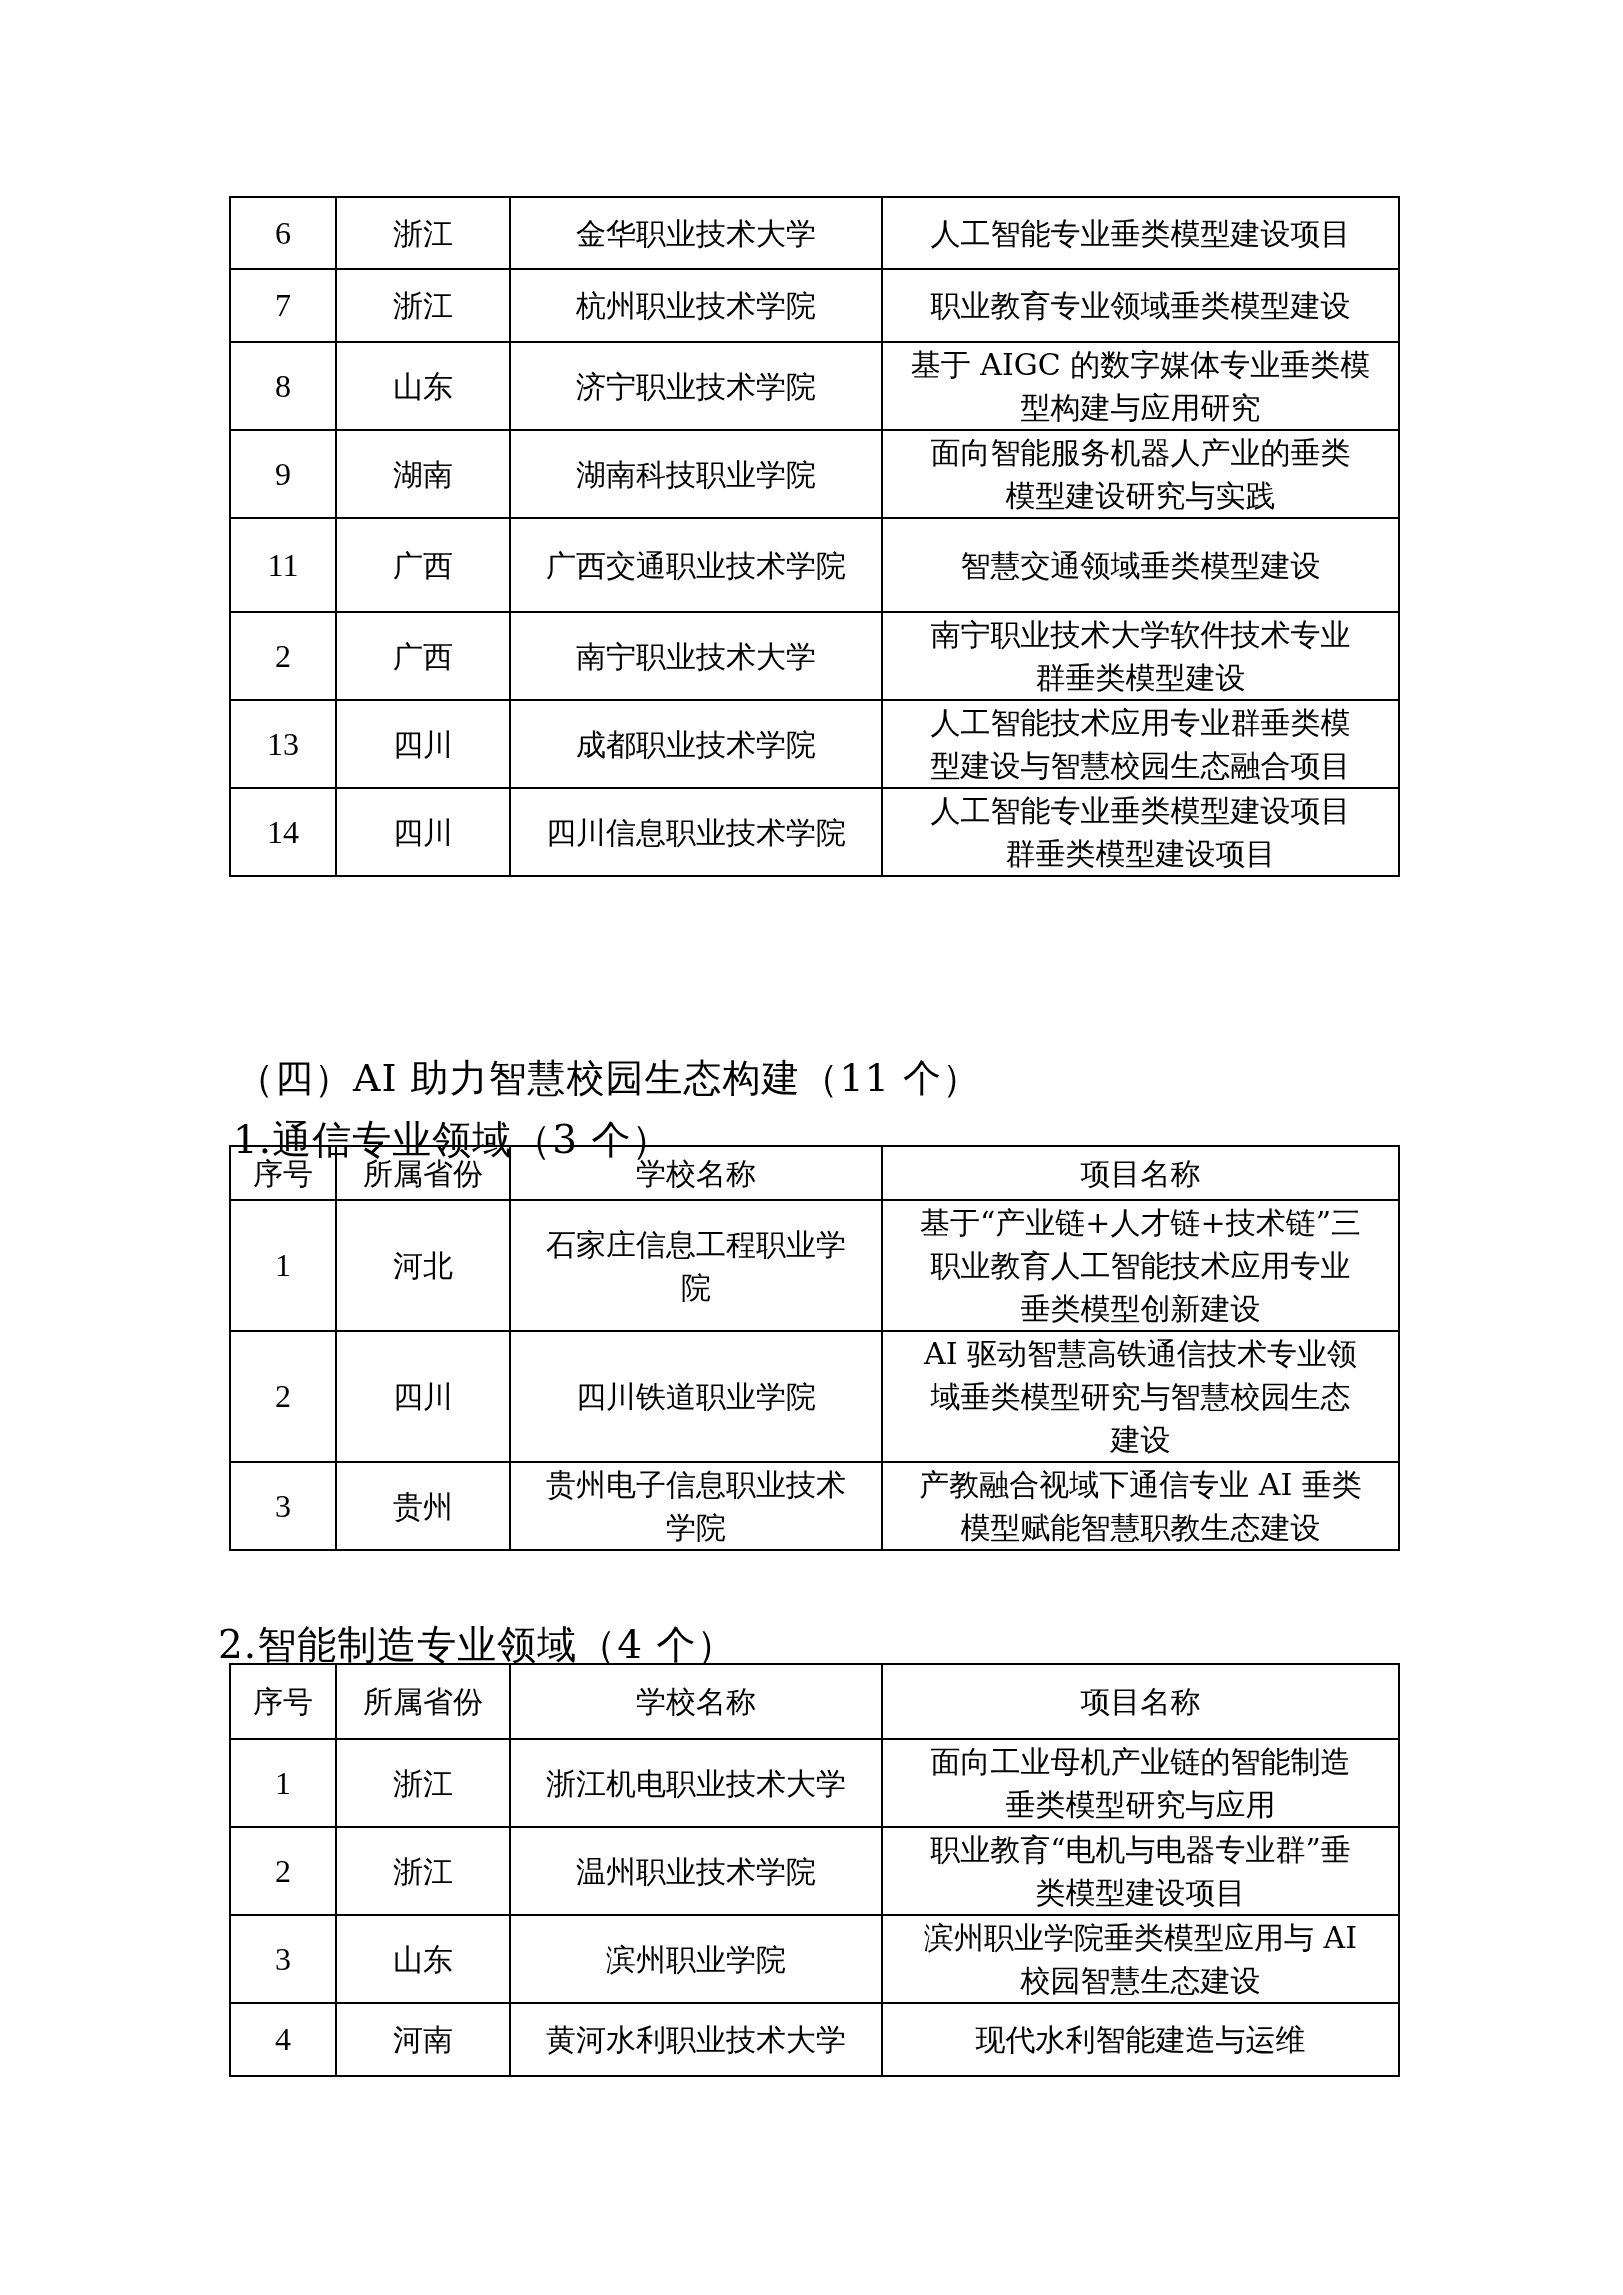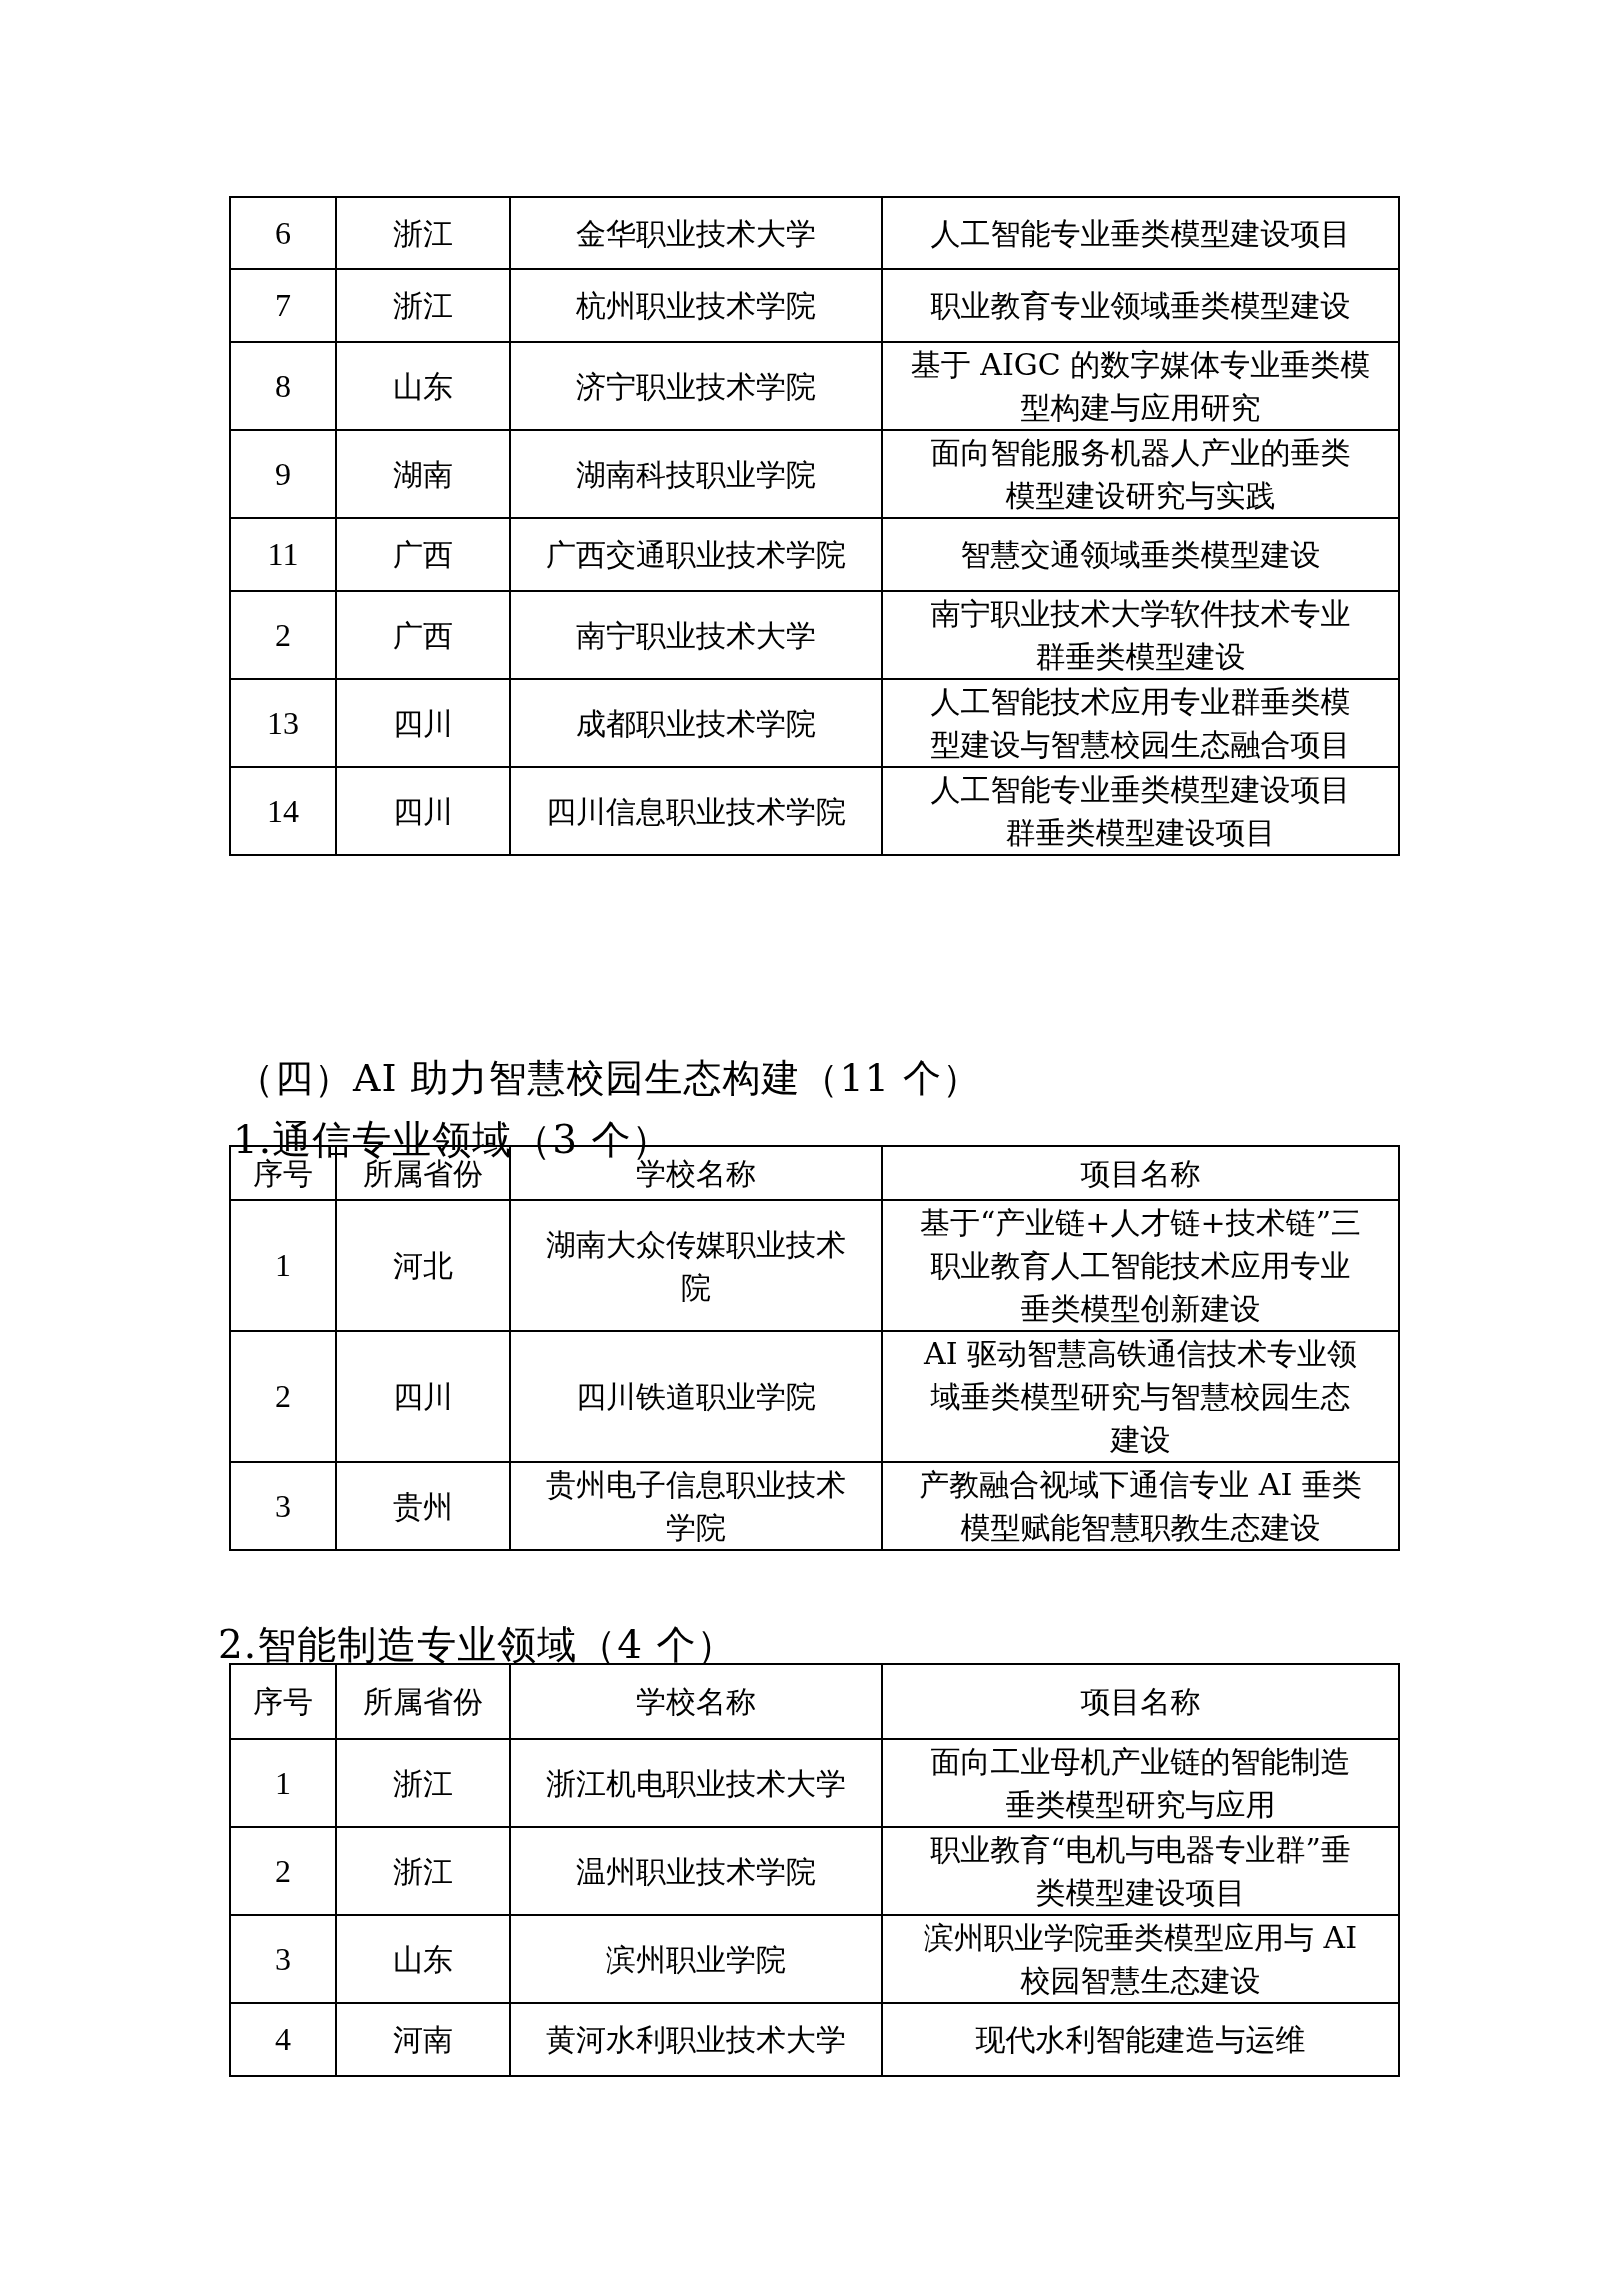--- a/index.html
+++ b/index.html
@@ -62,21 +62,21 @@
       <td class="num">9</td>
       <td>湖南</td>
       <td>
           <span class="line">湖南科技职业学院</span>
         </td>
       <td>
           <span class="line">面向智能服务机器人产业的垂类</span>
           <span class="line">模型建设研究与实践</span>
         </td>
     </tr>
-    <tr style="height:73px;">
+    <tr style="height:94px;">
       <td class="num">11</td>
       <td>广西</td>
       <td>
           <span class="line">广西交通职业技术学院</span>
         </td>
       <td>
           <span class="line">智慧交通领域垂类模型建设</span>
         </td>
     </tr>
     <tr style="height:87px;">
@@ -130,21 +130,21 @@
     <tr class="head" style="height:54px;">
       <td>序号</td>
       <td>所属省份</td>
       <td>学校名称</td>
       <td>项目名称</td>
     </tr>
     <tr style="height:131px;">
       <td class="num">1</td>
       <td>河北</td>
       <td>
-          <span class="line">湖南大众传媒职业技术</span>
+          <span class="line">石家庄信息工程职业学</span>
           <span class="line">院</span>
         </td>
       <td>
           <span class="line">基于“产业链+人才链+技术链”三</span>
           <span class="line">职业教育人工智能技术应用专业</span>
           <span class="line">垂类模型创新建设</span>
         </td>
     </tr>
     <tr style="height:129px;">
       <td class="num">2</td>

